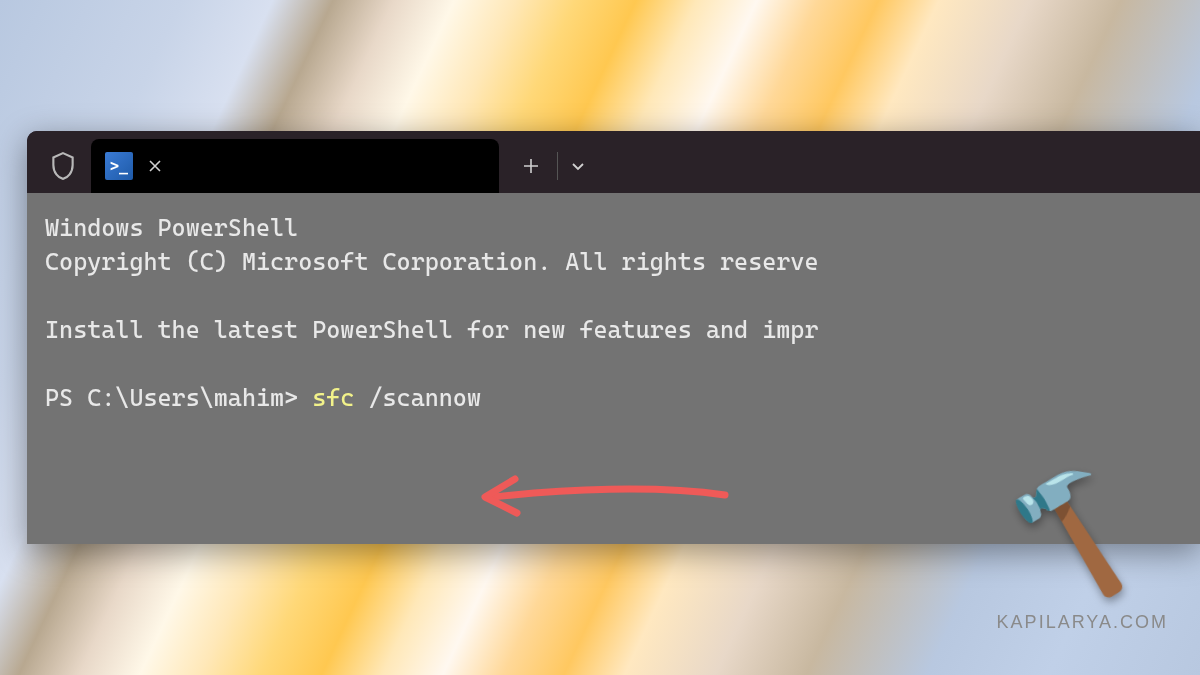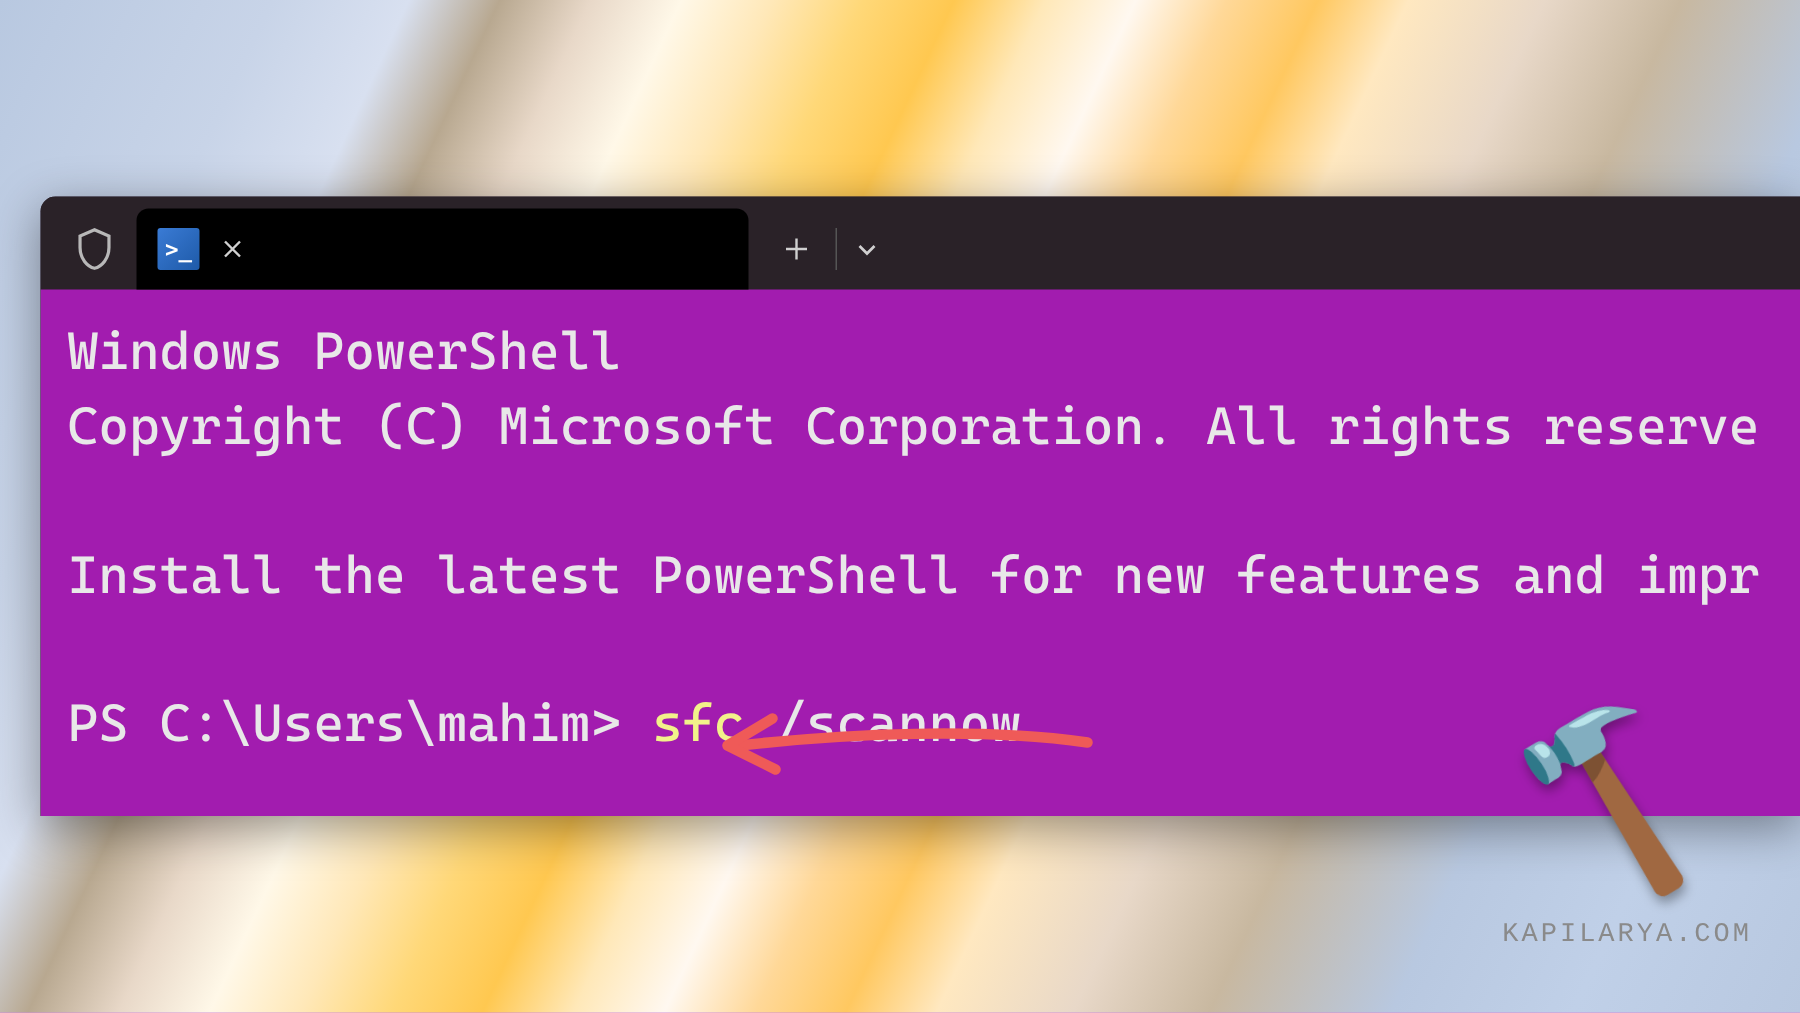--- a/index.html
+++ b/index.html
@@ -86,25 +86,25 @@
     .plus-btn, .chev-btn {
       color: #d0d0d0;
       height: 54px;
       display: flex; align-items: center; justify-content: center;
       cursor: pointer;
     }
     .plus-btn { width: 52px; font-size: 24px; font-weight: 300; }
     .divider { width: 1px; height: 28px; background: #555; }
     .chev-btn { width: 40px; }
     .terminal-body {
-      background: #a21caf;
+      background: #737373;
       height: calc(100% - 62px);
       padding: 18px 10px 19px 18px;
       font-family: Consolas, 'Cascadia Mono', monospace;
-      font-size: 35px;
+      font-size: 24px;
       color: #e8e8e8;
       line-height: 1.42;
       white-space: pre;
       overflow: hidden;
     }
     .cmd-yellow { color: #f2f28a; }
     .cmd-white { color: #e8e8e8; }
     .arrow-annotation {
       position: absolute;
       left: 475px;
@@ -119,21 +119,21 @@
       transform: rotate(10deg);
       filter: drop-shadow(2px 4px 4px rgba(0,0,0,0.35));
     }
     .watermark {
       position: absolute;
       right: 32px;
       bottom: 42px;
       color: #8a8a8a;
       font-size: 18px;
       letter-spacing: 2px;
-      font-family: Liberation Mono, monospace;
+      font-family: Liberation Sans, sans-serif;
     }
   </style>
 </head>
 <body>
 
 <div class="terminal-window">
   <div class="tab-bar">
     <div class="shield-wrap">
       <svg class="shield-icon" viewBox="0 0 24 28">
         <path d="M12 2 L21 6 V13 C21 20 16.5 25 12 26 C7.5 25 3 20 3 13 V6 Z"></path>

